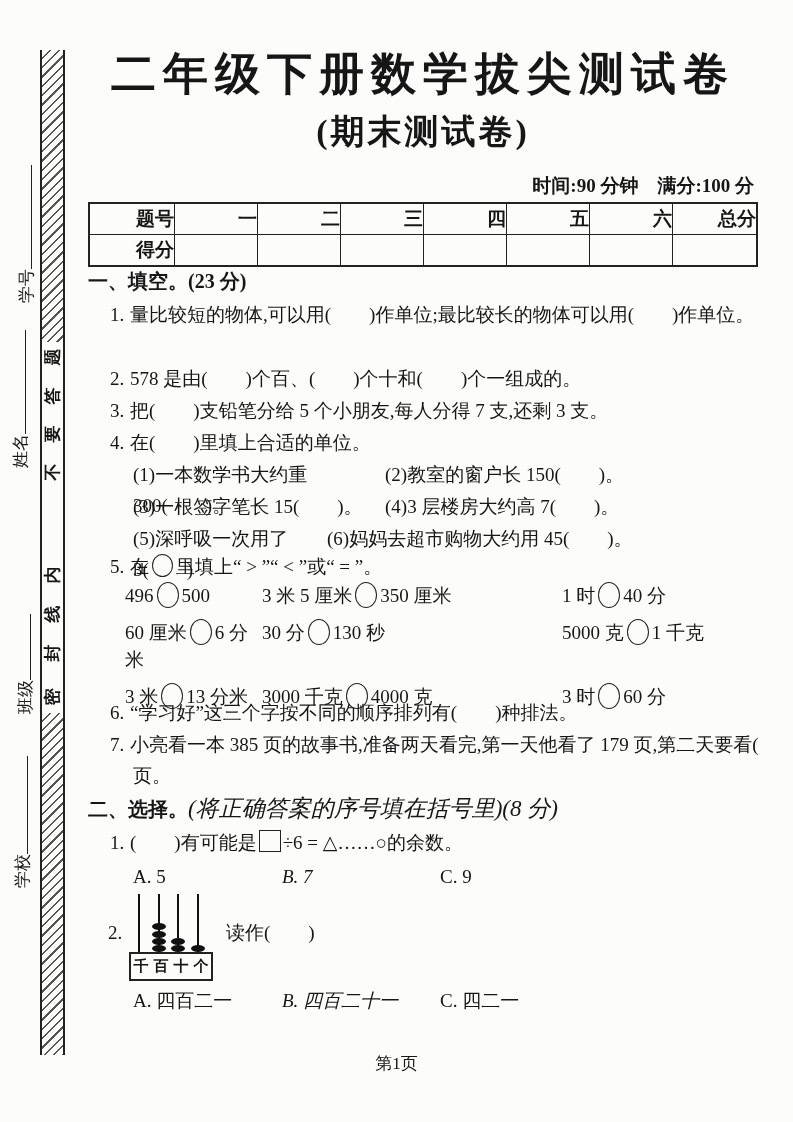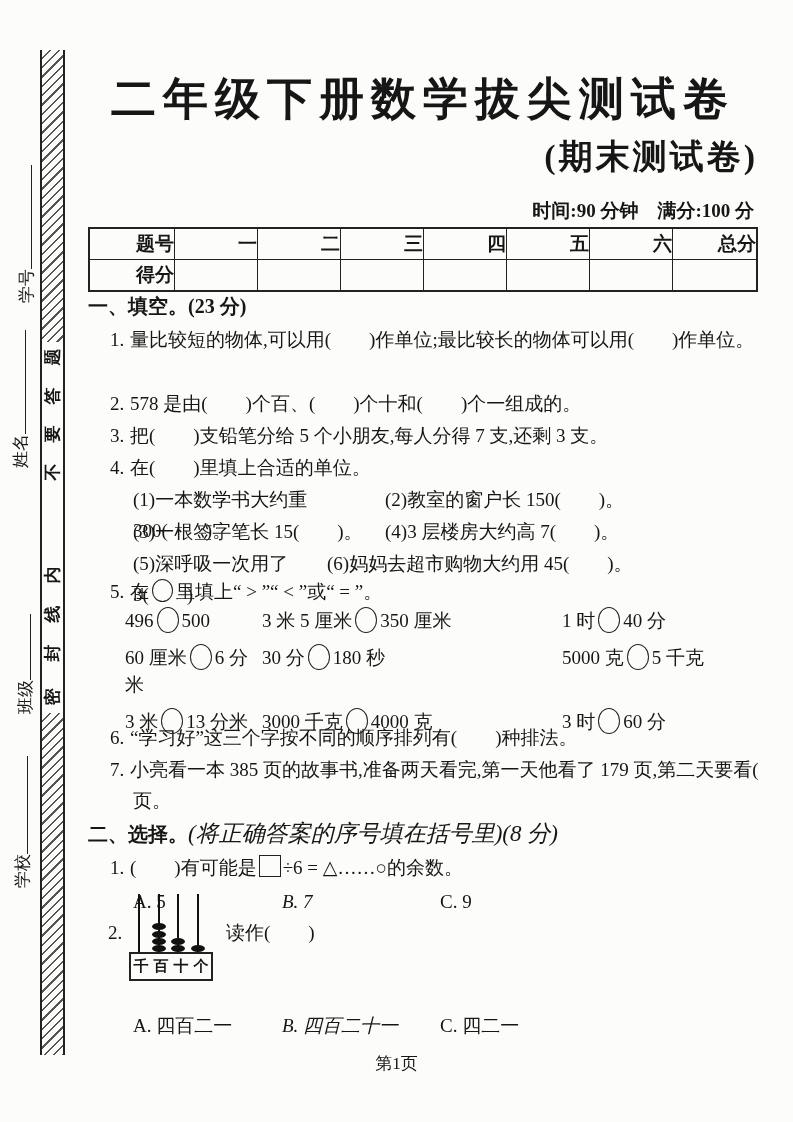--- a/index.html
+++ b/index.html
@@ -23,23 +23,23 @@
   
   .side-field{position:absolute;transform:rotate(-90deg);transform-origin:0 0;
               font-size:17px;white-space:nowrap;height:22px;line-height:22px;}
   .side-field .ul{display:inline-block;border-bottom:1.6px solid #222;height:14px;vertical-align:baseline;}
   .f-xuehao{left:16px;top:303px;}
   .f-xingming{left:10px;top:468px;}
   .f-banji{left:15px;top:714px;}
   .f-xuexiao{left:12px;top:888px;}
   
   .content{position:absolute;left:88px;top:0;width:670px;}
-  .abs{position:absolute;left:0;width:670px;margin-top:25px;}
+  .abs{position:absolute;left:0;width:670px;}
   .title{top:46px;text-align:center;font-size:45px;line-height:56px;font-weight:700;letter-spacing:7px;}
-  .subtitle{top:110px;text-align:right;font-size:34px;line-height:44px;font-weight:700;letter-spacing:3px;}
+  .subtitle{top:110px;text-align:center;font-size:34px;line-height:44px;font-weight:700;letter-spacing:3px;}
   .info{top:170px;text-align:right;font-weight:700;padding-right:4px;width:666px;}
   
   .score{top:202px;display:grid;grid-template-columns:85px repeat(7,1fr);
          border:2px solid #222;box-sizing:border-box;}
   .score div{height:30px;line-height:30px;text-align:right;
              border-right:1.4px solid #222;border-bottom:1.4px solid #222;font-weight:700;}
   .score div:nth-child(8n){border-right:none;}
   .score div:nth-child(n+9){border-bottom:none;}
   
   .sec-head{font-weight:700;font-size:20px;}
@@ -157,22 +157,22 @@
       <span class="c2">(6)妈妈去超市购物大约用 45(　　)。</span>
     </div>
 
     <div class="abs q q5h"><span class="qnum">5.</span><span>在</span><span class="circle sm"></span><span>里填上“ &gt; ”“ &lt; ”或“ = ”。</span></div>
 
     <div class="abs cmp-grid g1">
       <span><span>496</span><span class="circle"></span><span>500</span></span>
       <span><span>3 米 5 厘米</span><span class="circle"></span><span>350 厘米</span></span>
       <span><span>1 时</span><span class="circle"></span><span>40 分</span></span>
       <span><span>60 厘米</span><span class="circle"></span><span>6 分米</span></span>
-      <span><span>30 分</span><span class="circle"></span><span>180 秒</span></span>
-      <span><span>5000 克</span><span class="circle"></span><span>5 千克</span></span>
+      <span><span>30 分</span><span class="circle"></span><span>130 秒</span></span>
+      <span><span>5000 克</span><span class="circle"></span><span>1 千克</span></span>
       <span><span>3 米</span><span class="circle"></span><span>13 分米</span></span>
       <span><span>3000 千克</span><span class="circle"></span><span>4000 克</span></span>
       <span><span>3 时</span><span class="circle"></span><span>60 分</span></span>
     </div>
 
     <div class="abs q q6"><span class="qnum">6.</span><span>“学习好”这三个字按不同的顺序排列有(　　)种排法。</span></div>
 
     <div class="abs q q7"><span class="qnum">7.</span><span>小亮看一本 385 页的故事书,准备两天看完,第一天他看了 179 页,第二天要看(　　)页。</span></div>
 
     <div class="abs sec-head s2h"><span>二、选择。</span><span class="note">(将正确答案的序号填在括号里)(8 分)</span></div>

